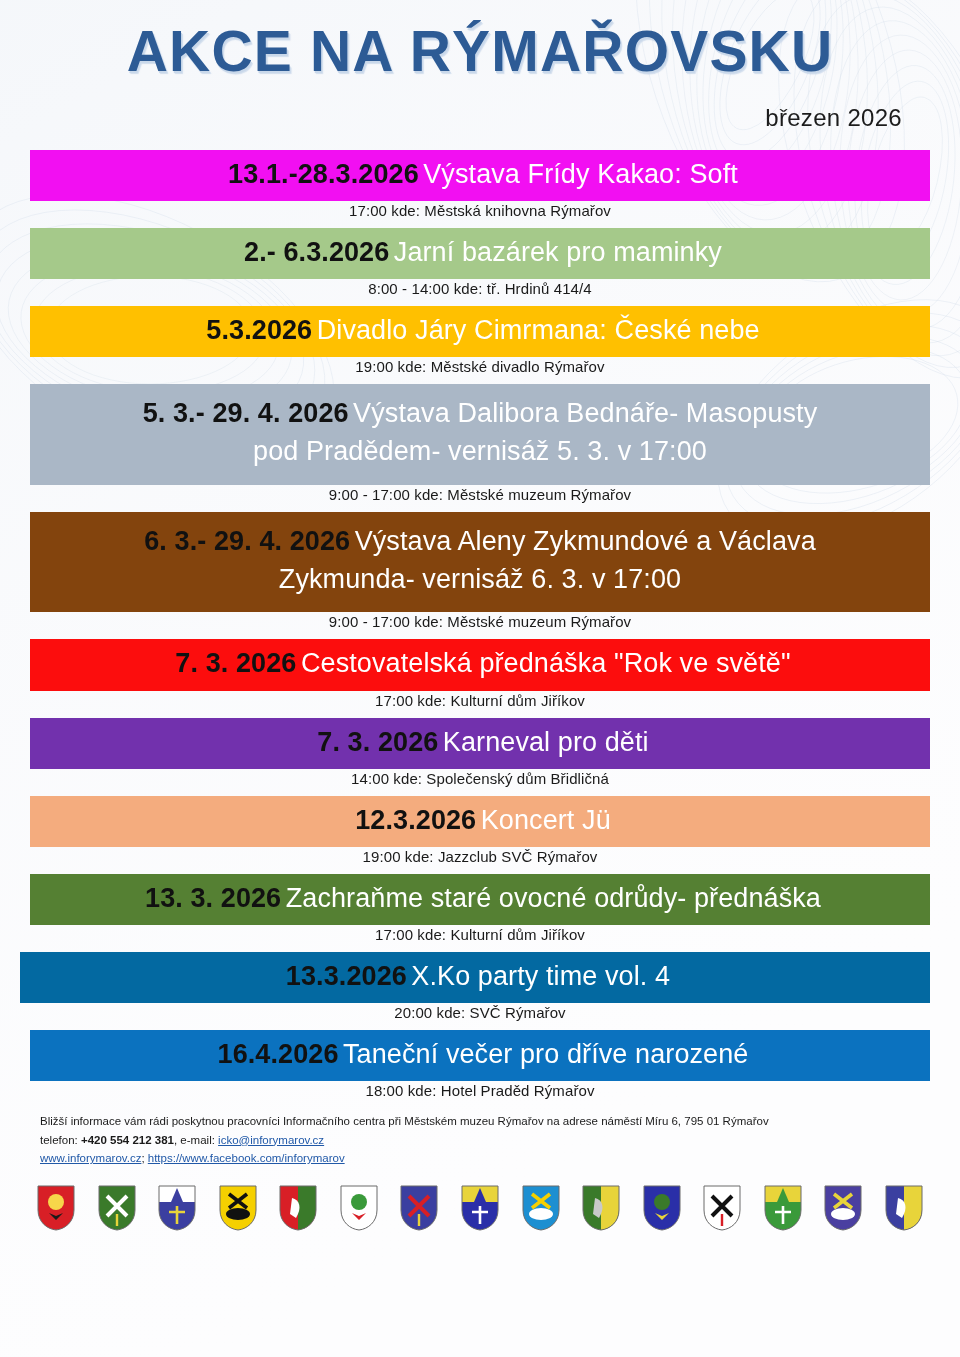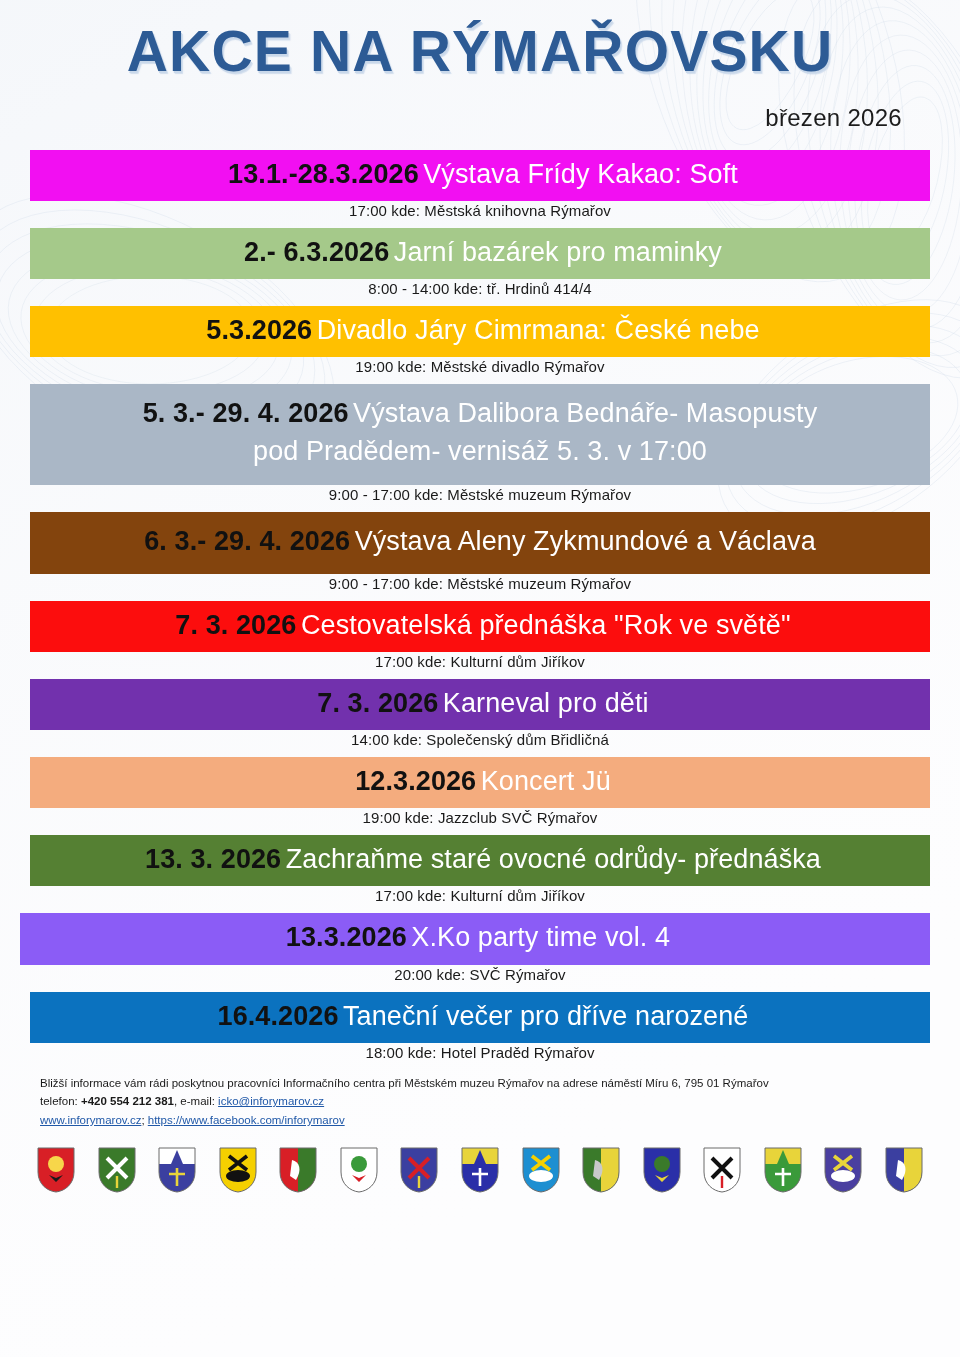--- a/index.html
+++ b/index.html
@@ -227,20 +227,21 @@
       <div class="event">
         <div class="event-band tall" style="background-color: rgb(170, 183, 198);">
           <span class="line"><span class="event-date">5. 3.- 29. 4. 2026</span> <span class="event-name">Výstava Dalibora Bednáře- Masopusty</span></span>
           <span class="line event-name">pod Pradědem- vernisáž 5. 3. v 17:00</span>
         </div>
         <div class="event-detail">9:00 - 17:00 kde: Městské muzeum Rýmařov</div>
       </div>
       <div class="event">
         <div class="event-band tall" style="background-color: rgb(131, 68, 13);">
           <span class="line"><span class="event-date">6. 3.- 29. 4. 2026</span> <span class="event-name">Výstava Aleny Zykmundové a Václava</span></span>
+          <span class="line event-name">Zykmunda- vernisáž 6. 3. v 17:00</span>
         </div>
         <div class="event-detail">9:00 - 17:00 kde: Městské muzeum Rýmařov</div>
       </div>
       <div class="event">
         <div class="event-band" style="background-color: rgb(252, 13, 13);">
           <span class="line"><span class="event-date">7. 3. 2026</span> <span class="event-name">Cestovatelská přednáška "Rok ve světě"</span></span>
         </div>
         <div class="event-detail">17:00 kde: Kulturní dům Jiříkov</div>
       </div>
       <div class="event">
@@ -255,21 +256,21 @@
         </div>
         <div class="event-detail">19:00 kde: Jazzclub SVČ Rýmařov</div>
       </div>
       <div class="event">
         <div class="event-band" style="background-color: rgb(85, 128, 51);">
           <span class="line"><span class="event-date">13. 3. 2026</span> <span class="event-name">Zachraňme staré ovocné odrůdy- přednáška</span></span>
         </div>
         <div class="event-detail">17:00 kde: Kulturní dům Jiříkov</div>
       </div>
       <div class="event">
-        <div class="event-band" style="background-color: #8b5cf6; margin-left: 20px;">
+        <div class="event-band" style="background-color: #0369a1; margin-left: 20px;">
           <span class="line"><span class="event-date">13.3.2026</span> <span class="event-name">X.Ko party time vol. 4</span></span>
         </div>
         <div class="event-detail">20:00 kde: SVČ Rýmařov</div>
       </div>
       <div class="event">
         <div class="event-band" style="background-color: rgb(11, 114, 191);">
           <span class="line"><span class="event-date">16.4.2026</span> <span class="event-name">Taneční večer pro dříve narozené</span></span>
         </div>
         <div class="event-detail">18:00 kde: Hotel Praděd Rýmařov</div>
       </div>

